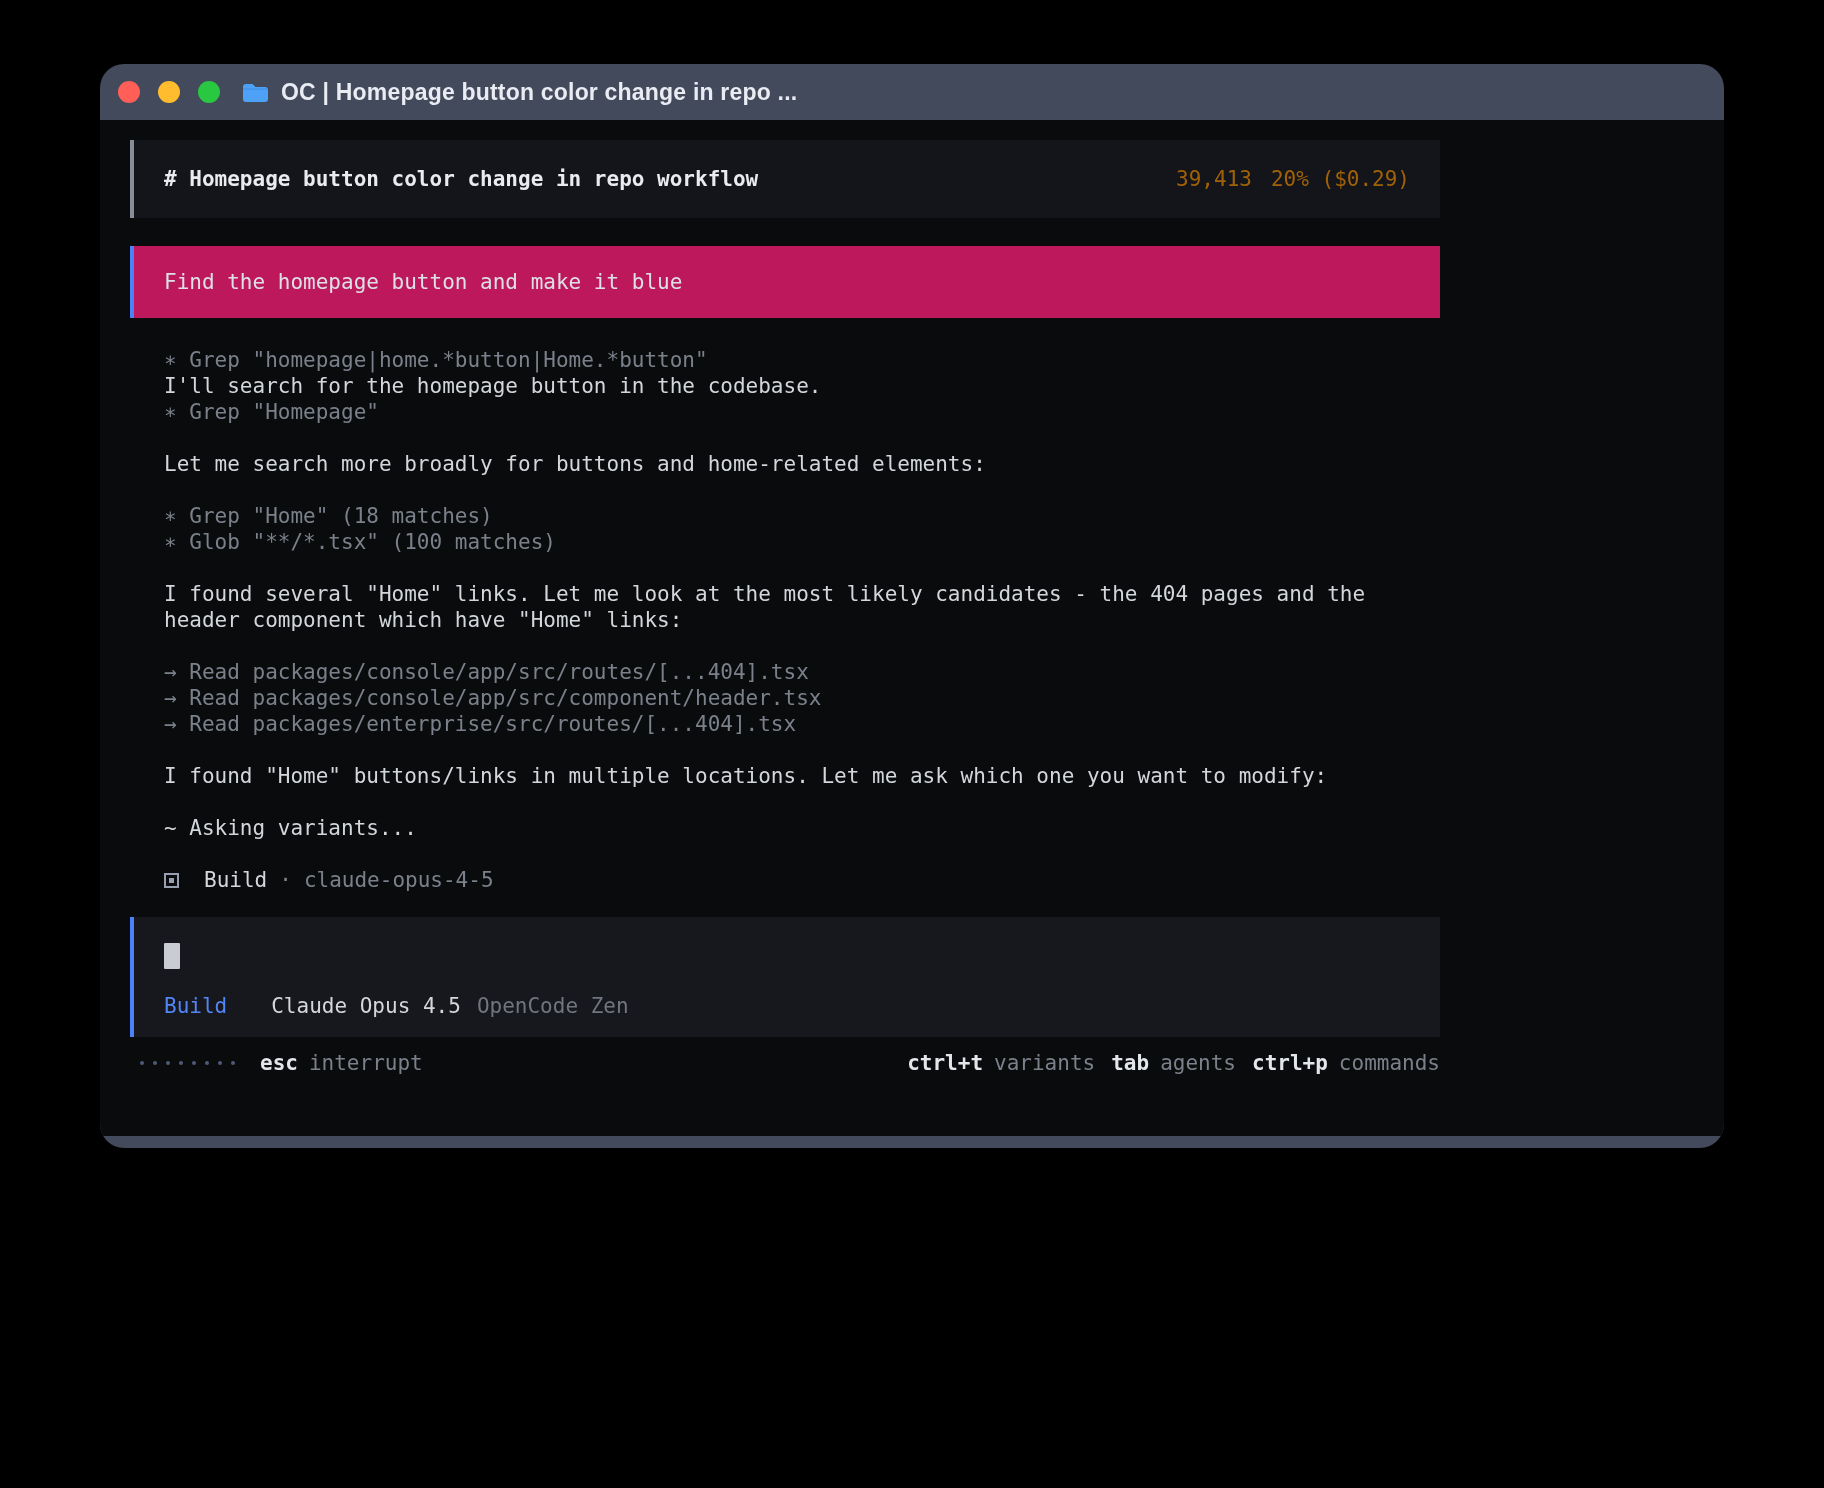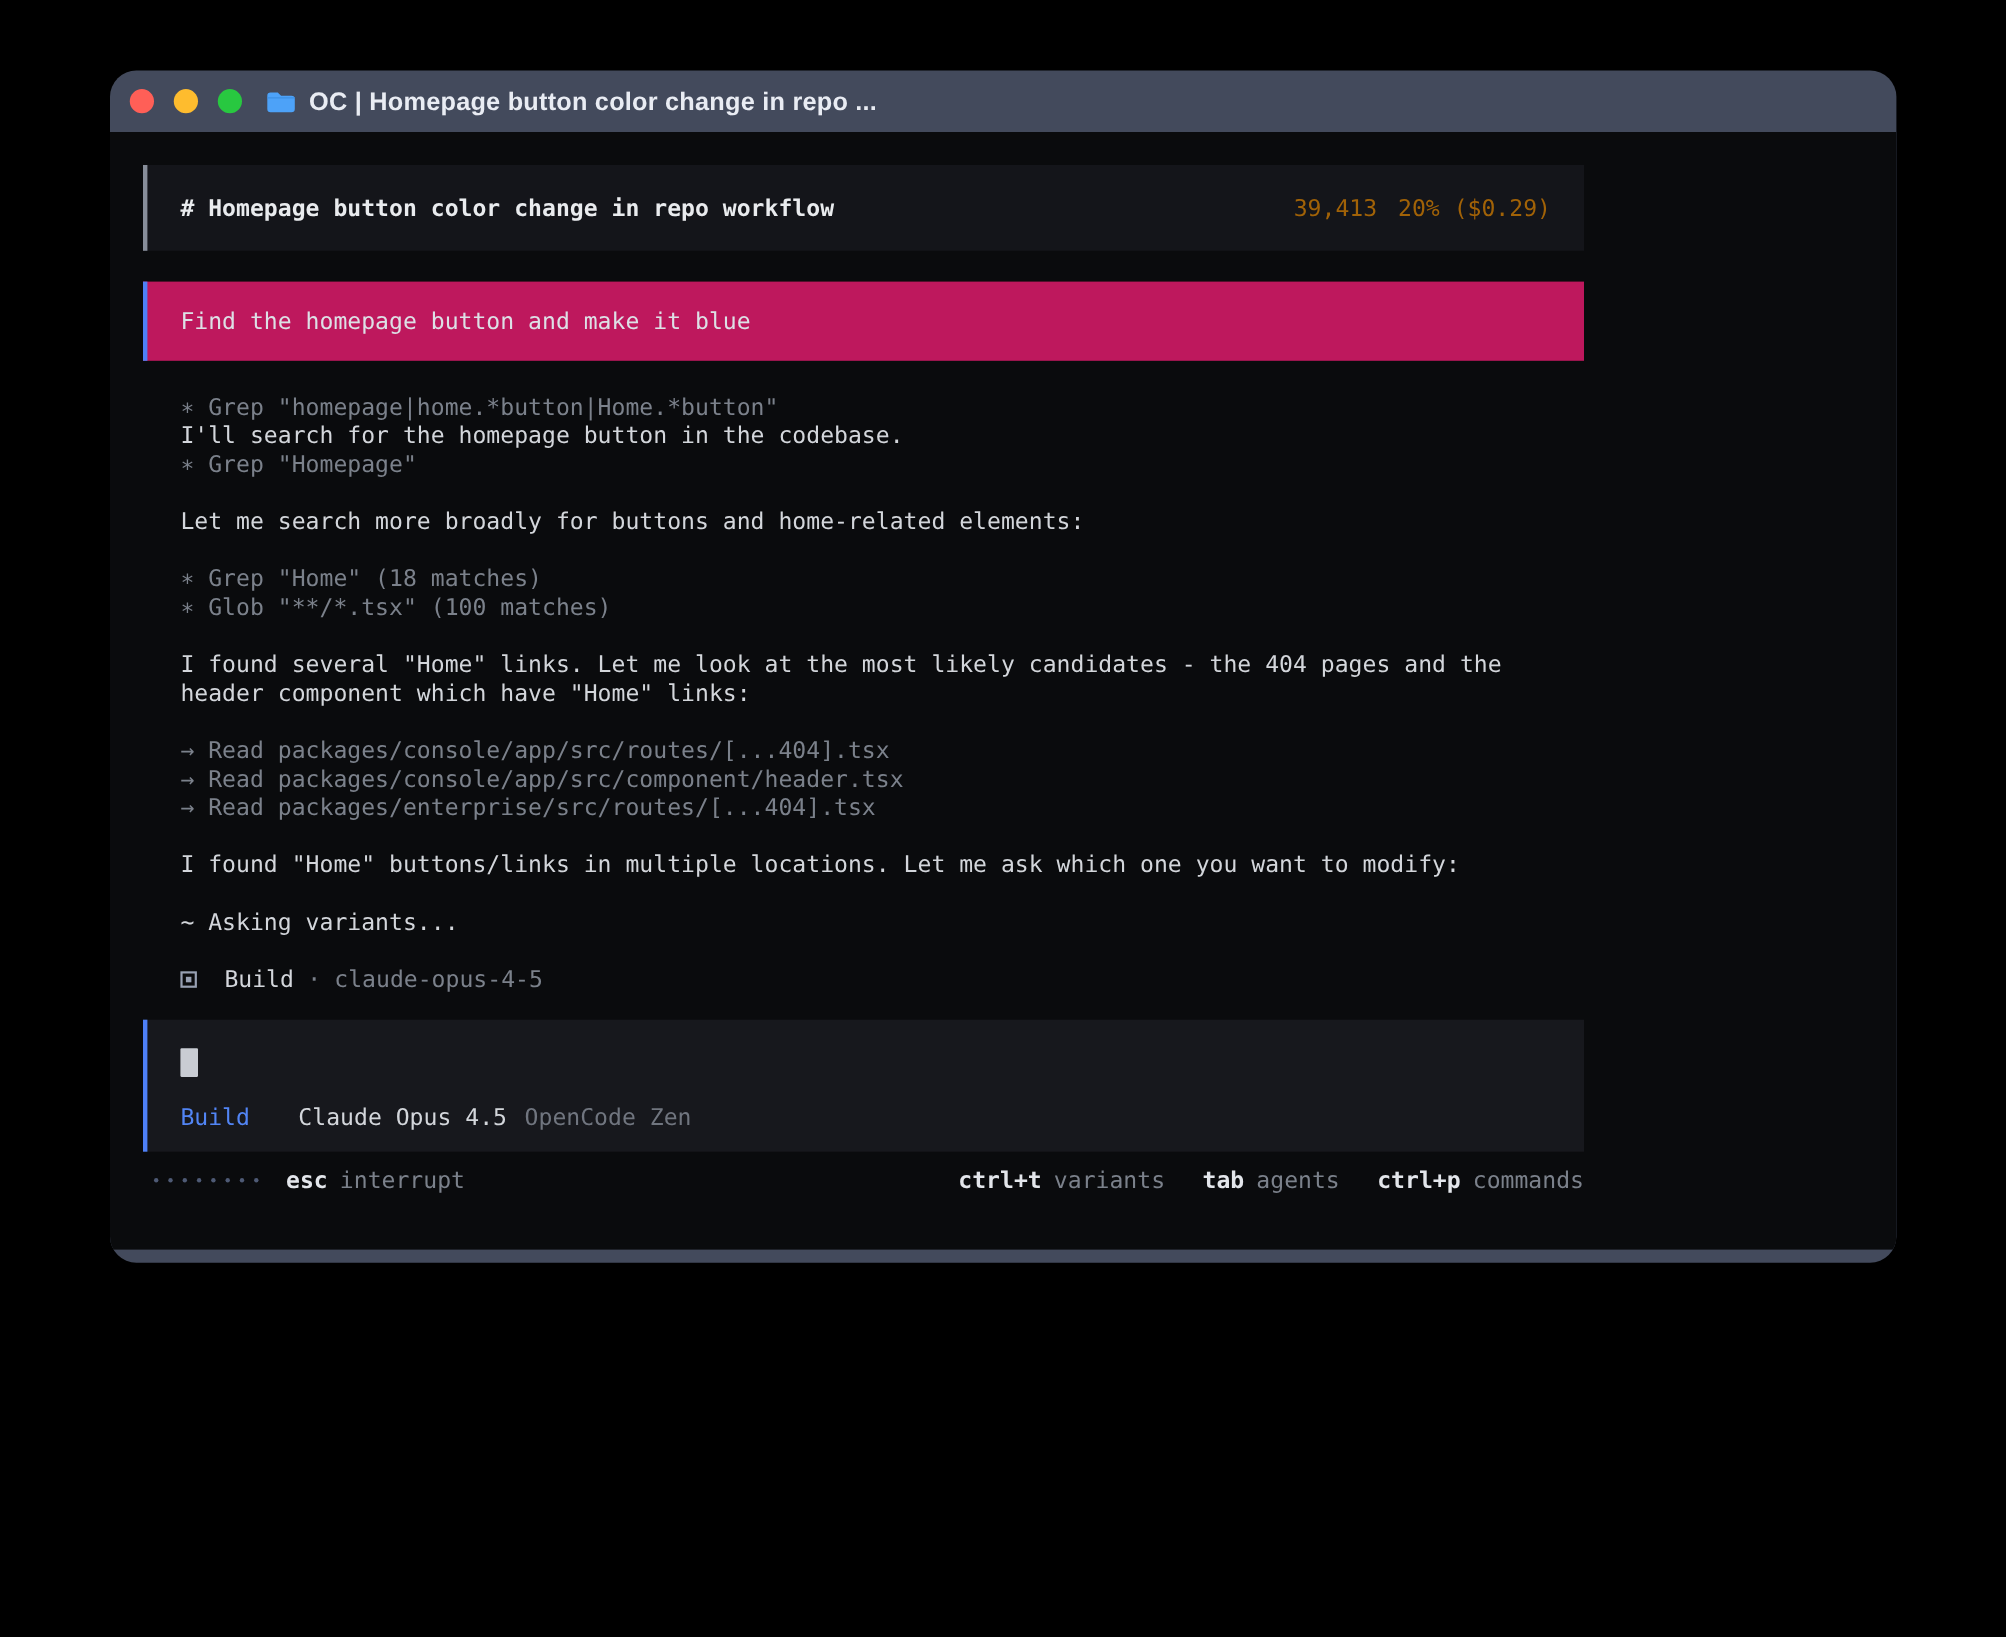--- a/index.html
+++ b/index.html
@@ -42,21 +42,21 @@
     color: #e9ecf3;
     letter-spacing: 0.2px;
     white-space: nowrap;
   }
 
   
   .terminal {
     position: absolute;
     left: 0; right: 0; top: 56px; bottom: 12px;
     background: #0a0b0d;
-    padding: 30px 0 0 30px;
+    padding: 20px 0 0 30px;
     box-sizing: border-box;
     font-family: "DejaVu Sans Mono", monospace;
     font-size: 21px;
     line-height: 26px;
   }
   .tui { width: 1310px; }
 
   .session-header {
     box-sizing: border-box;
     height: 78px;
@@ -132,21 +132,21 @@
     margin-top: 13px;
     display: flex;
     align-items: center;
     padding-left: 10px;
   }
   .sb-left { display: flex; align-items: center; }
   .dots { display: flex; gap: 9px; margin-right: 25px; align-items: center; }
   .dot { width: 4px; height: 4px; border-radius: 50%; background: #4e5a75; }
   .key { font-weight: 700; color: #e3e6eb; }
   .klabel { color: #7b818b; margin-left: 11px; }
-  .sb-right { margin-left: auto; display: flex; gap: 34px; }
+  .sb-right { margin-left: auto; display: flex; gap: 16px; }
   .pair { display: flex; align-items: center; }
 </style>
 </head>
 <body>
 
 <div class="window">
 
   <div class="titlebar">
     <div class="lights">
       <span class="light red"></span>

